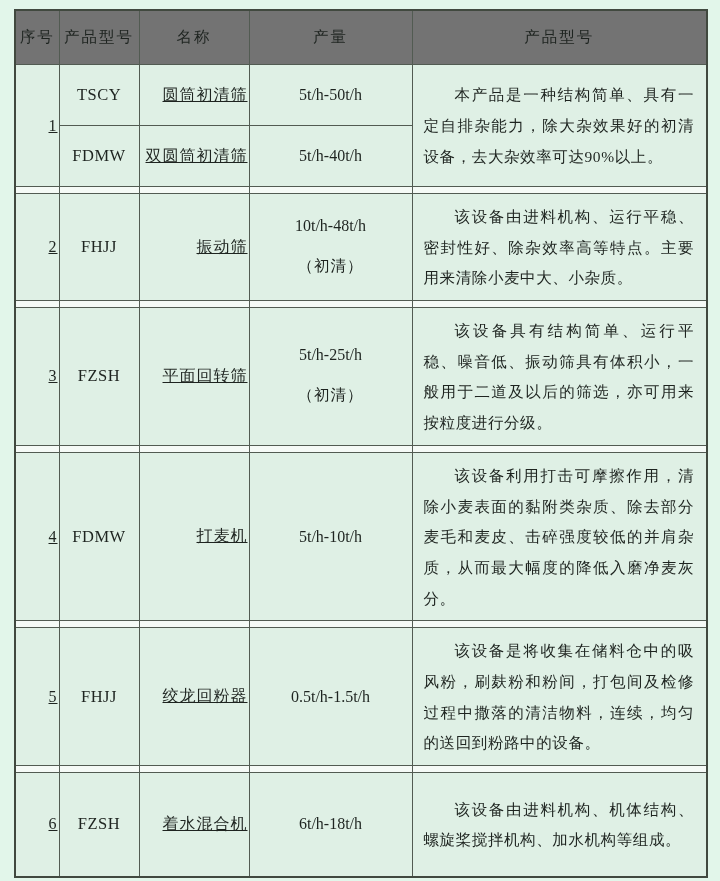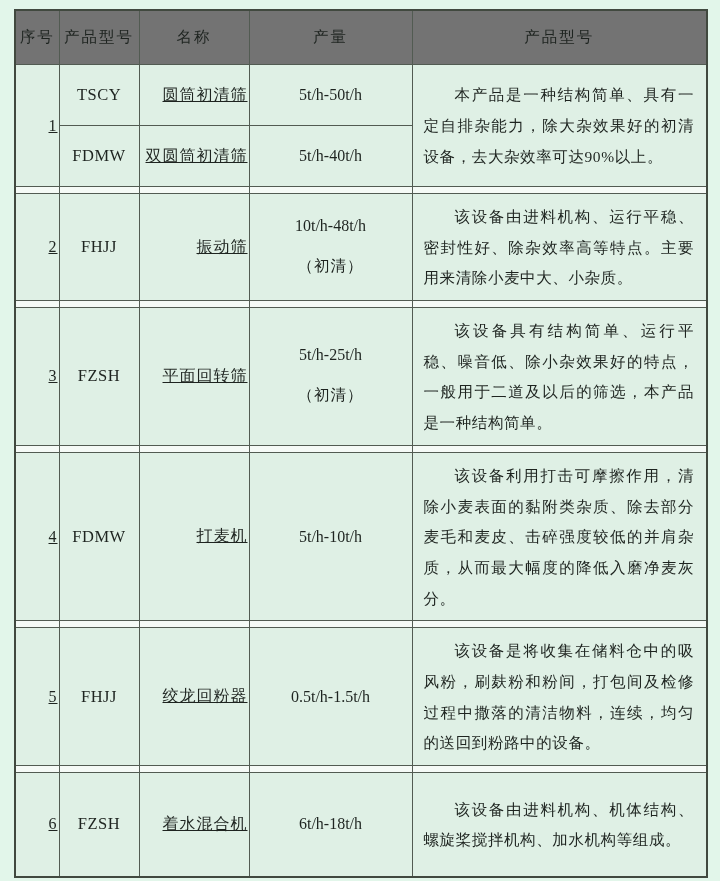--- a/index.html
+++ b/index.html
@@ -149,21 +149,21 @@
 
     <tr style="height:119px;">
       <td class="center">3</td>
       <td class="latin">FZSH</td>
       <td class="center">平面回转筛</td>
       <td class="out">
         <div>5t/h-25t/h</div>
         <div class="out-line2">（初清）</div>
       </td>
       <td class="desc">
-        <p>该设备具有结构简单、运行平稳、噪音低、除小杂效果好的特点，一般用于二道及以后的筛选，本产品是一种结构简单。</p>
+        <p>该设备具有结构简单、运行平稳、噪音低、振动筛具有体积小，一般用于二道及以后的筛选，亦可用来按粒度进行分级。</p>
       </td>
     </tr>
 
     <tr class="g">
           <td></td>
           <td></td>
           <td></td>
           <td></td>
           <td></td>
         </tr>

